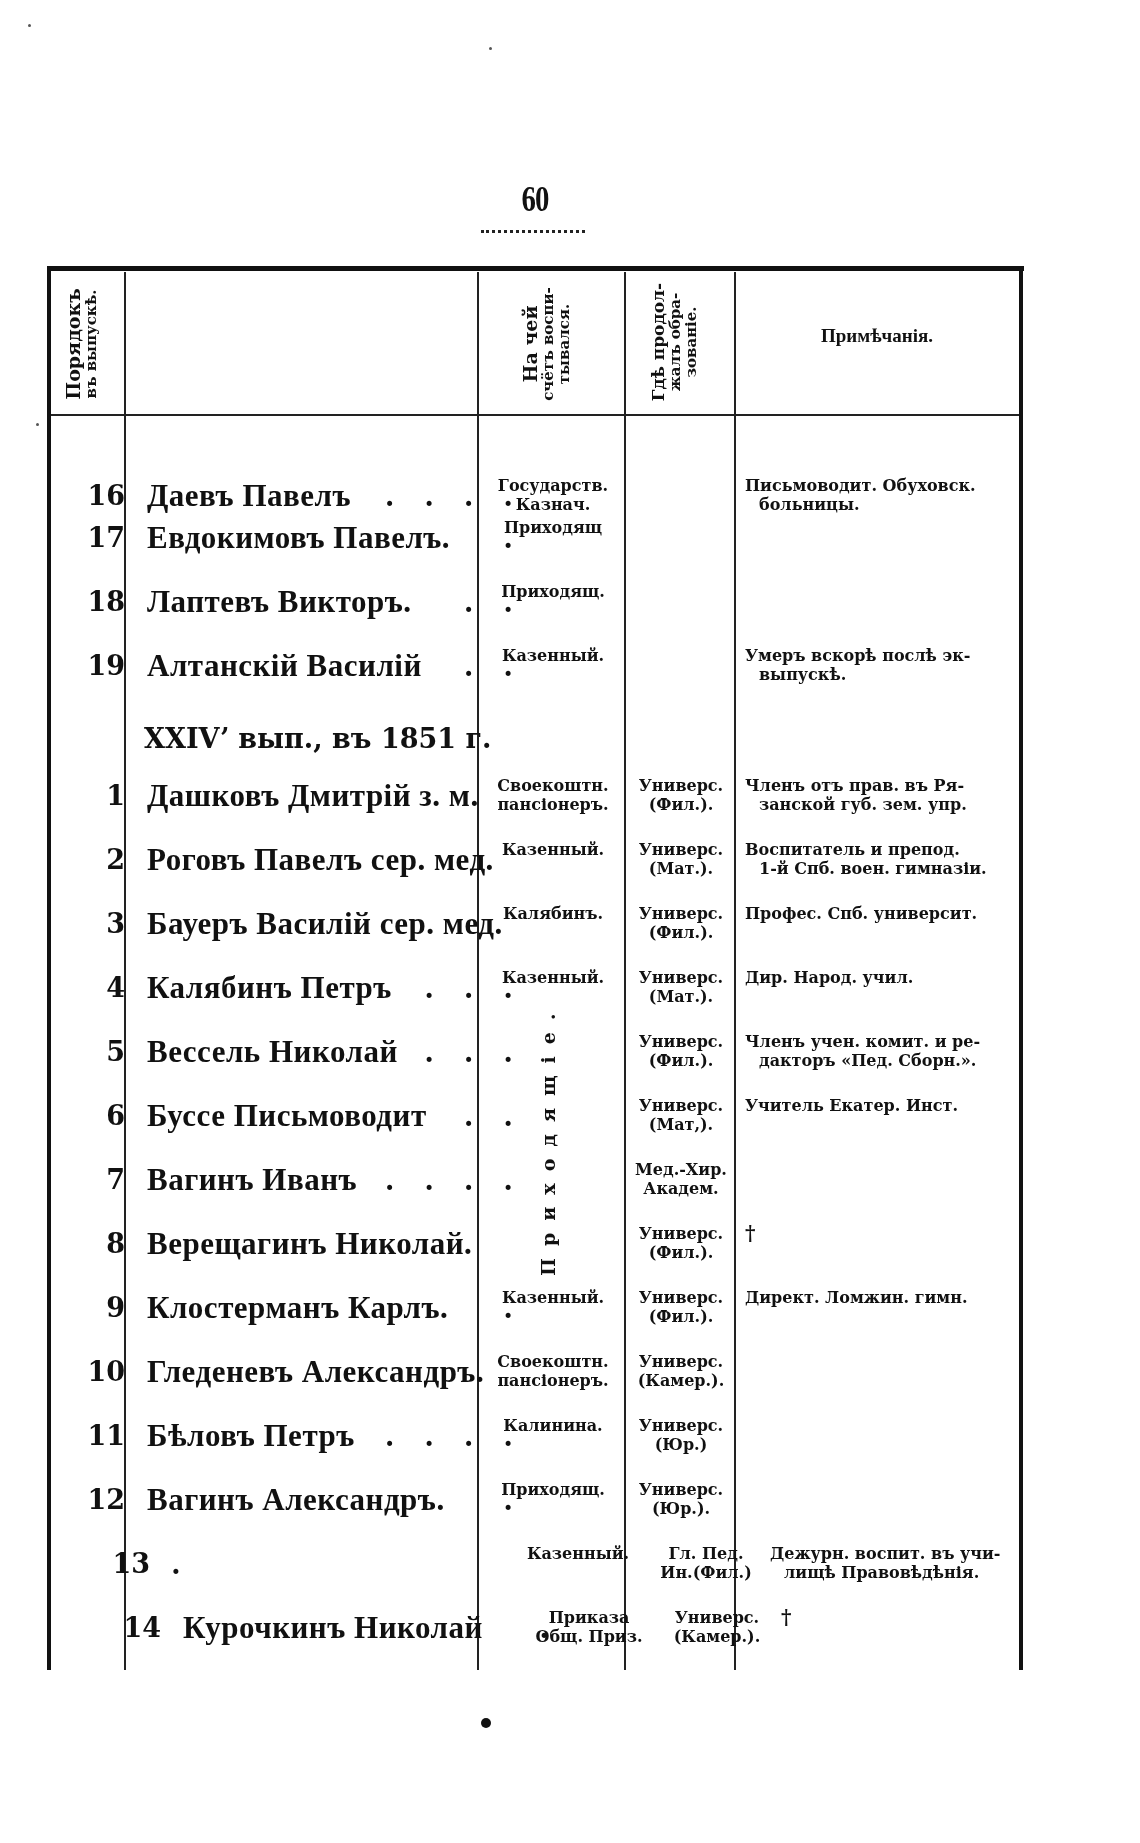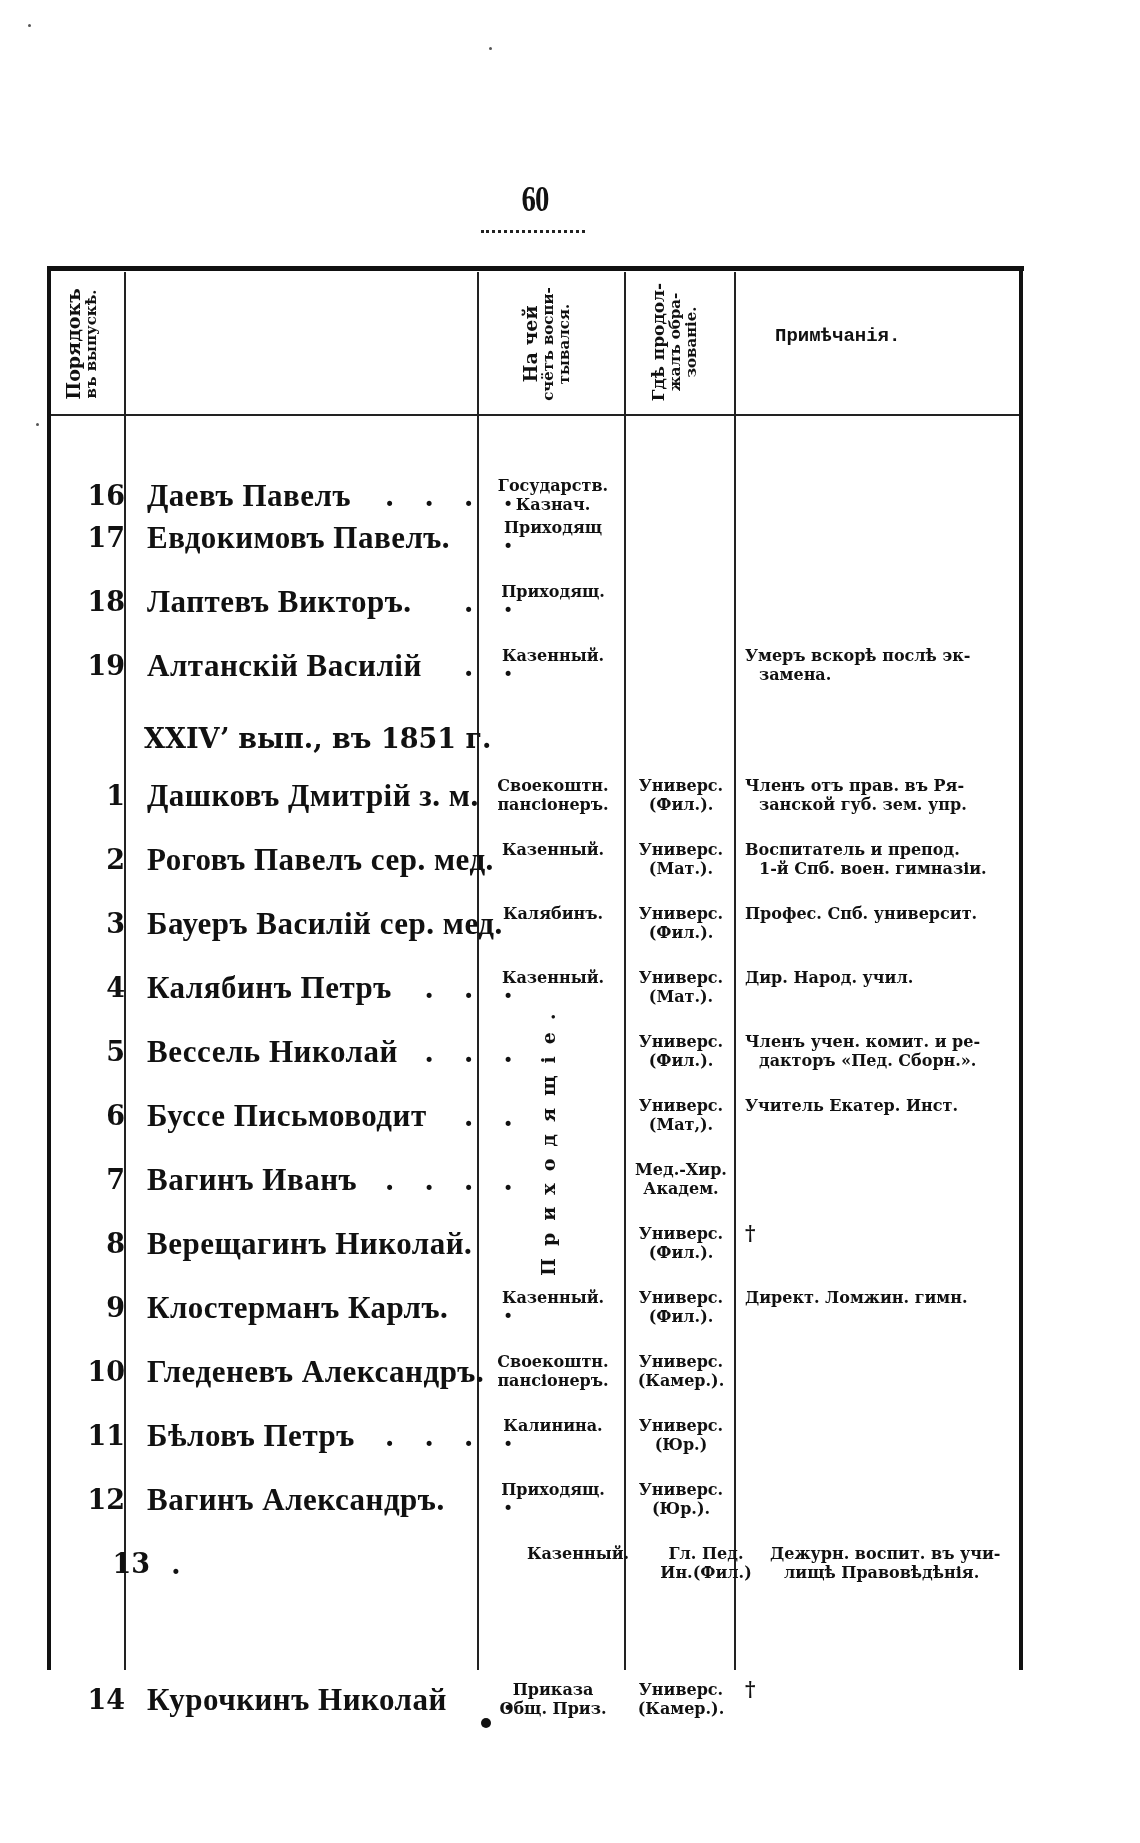--- a/index.html
+++ b/index.html
@@ -6,21 +6,21 @@
   body { width:1140px; height:1843px; position:relative; overflow:hidden; color:#111; font-family:"DejaVu Serif", serif; }
   .abs { position:absolute; }
   #page-number { left:505px; top:178px; width:60px; text-align:center; font-family:"Liberation Serif", serif; font-weight:bold; font-size:36px; letter-spacing:-1px; transform:scaleX(0.8); }
   #page-rule { left:481px; top:230px; width:104px; height:0; border-top:3px dotted #222; }
   .border-top { left:47px; top:266px; width:977px; height:5px; background:#111; }
   .border-left { left:47px; top:266px; width:4px; height:1404px; background:#111; }
   .border-right { left:1019px; top:266px; width:4px; height:1404px; background:#111; }
   .vline { width:2px; background:#222; top:272px; height:1398px; }
   .hrule { left:51px; top:414px; width:968px; height:2px; background:#222; }
   .hdr-rot { position:absolute; transform-origin:center center; transform:rotate(-90deg); white-space:nowrap; font-family:"DejaVu Serif", serif; font-weight:bold; text-align:center; line-height:1.05; }
-  .hdr-notes { left:735px; top:325px; width:284px; font-family:Liberation Mono, monospace; font-weight:bold; font-size:19px;padding-left:40px; }
+  .hdr-notes { left:735px; top:325px; width:284px; text-align:center; font-family:Liberation Serif, serif; font-weight:bold; font-size:19px; }
   .row { position:absolute; left:51px; width:968px; height:60px; }
   .cell-num { position:absolute; left:0; width:74px; text-align:right; font-family:"DejaVu Serif", serif; font-weight:bold; font-size:27px; top:0; }
   .cell-name { position:absolute; left:78px; width:395px; padding-left:18px; box-sizing:border-box; font-family:"Liberation Serif", serif; font-weight:bold; font-size:31px; transform-origin:left top; letter-spacing:0.5px; top:-2px; white-space:nowrap; display:flex; justify-content:space-between; }
   .cell-name .dots { letter-spacing:12px; }
   .cell-small { position:absolute; font-family:"DejaVu Serif", serif; font-weight:bold; font-size:16px; line-height:19px; top:-4px; }
   .cell-pay { left:430px; width:144px; text-align:center; }
   .cell-edu { left:576px; width:108px; text-align:center; }
   .cell-note { left:694px; width:272px; text-align:left; }
   .section-title { position:absolute; left:144px; top:723px; font-family:"DejaVu Serif", serif; font-weight:bold; font-size:27px; white-space:nowrap; }
   .vertical-note { position:absolute; left:428px; top:1145px; width:240px; text-align:center; transform:rotate(-90deg); font-family:"DejaVu Serif", serif; font-weight:bold; font-size:19px; letter-spacing:12px; white-space:nowrap; }
@@ -61,20 +61,24 @@
 <div class="row" style="top:480px;">
   <div class="cell-num">16</div>
   <div class="cell-name">
       <span>Даевъ Павелъ</span>
       <span class="dots">. . . .</span>
     </div>
   <div class="cell-small cell-pay">
       <div>Государств.</div>
       <div>Казнач.</div>
     </div>
+  <div class="cell-small cell-note">
+      <div>Письмоводит. Обуховск.</div>
+      <div style="padding-left:14px;">больницы.</div>
+    </div>
 </div>
 
 <div class="row" style="top:522px;">
   <div class="cell-num">17</div>
   <div class="cell-name">
       <span>Евдокимовъ Павелъ.</span>
       <span class="dots">.</span>
     </div>
   <div class="cell-small cell-pay">
       <div>Приходящ</div>
@@ -96,21 +100,21 @@
   <div class="cell-num">19</div>
   <div class="cell-name">
       <span>Алтанскій Василій</span>
       <span class="dots">. .</span>
     </div>
   <div class="cell-small cell-pay">
       <div>Казенный.</div>
     </div>
   <div class="cell-small cell-note">
       <div>Умеръ вскорѣ послѣ эк-</div>
-      <div style="padding-left:14px;">замена.</div>
+      <div style="padding-left:14px;">выпускѣ.</div>
     </div>
 </div>
 
 <div class="section-title">XXIVʼ вып., въ 1851 г.</div>
 
 <div class="row" style="top:780px;">
   <div class="cell-num">1</div>
   <div class="cell-name">
       <span>Дашковъ Дмитрій з. м.</span>
     </div>
@@ -314,21 +318,21 @@
   <div class="cell-small cell-edu">
       <div>Гл. Пед.</div>
       <div>Ин.(Фил.)</div>
     </div>
   <div class="cell-small cell-note">
       <div>Дежурн. воспит. въ учи-</div>
       <div style="padding-left:14px;">лищѣ Правовѣдѣнія.</div>
     </div>
 </div>
 
-<div class="row" style="top:1684px;">
+<div class="row" style="top:1612px;margin-left:36px;">
   <div class="cell-num">14</div>
   <div class="cell-name">
       <span>Курочкинъ Николай</span>
       <span class="dots">.</span>
     </div>
   <div class="cell-small cell-pay">
       <div>Приказа</div>
       <div>Общ. Приз.</div>
     </div>
   <div class="cell-small cell-edu">

